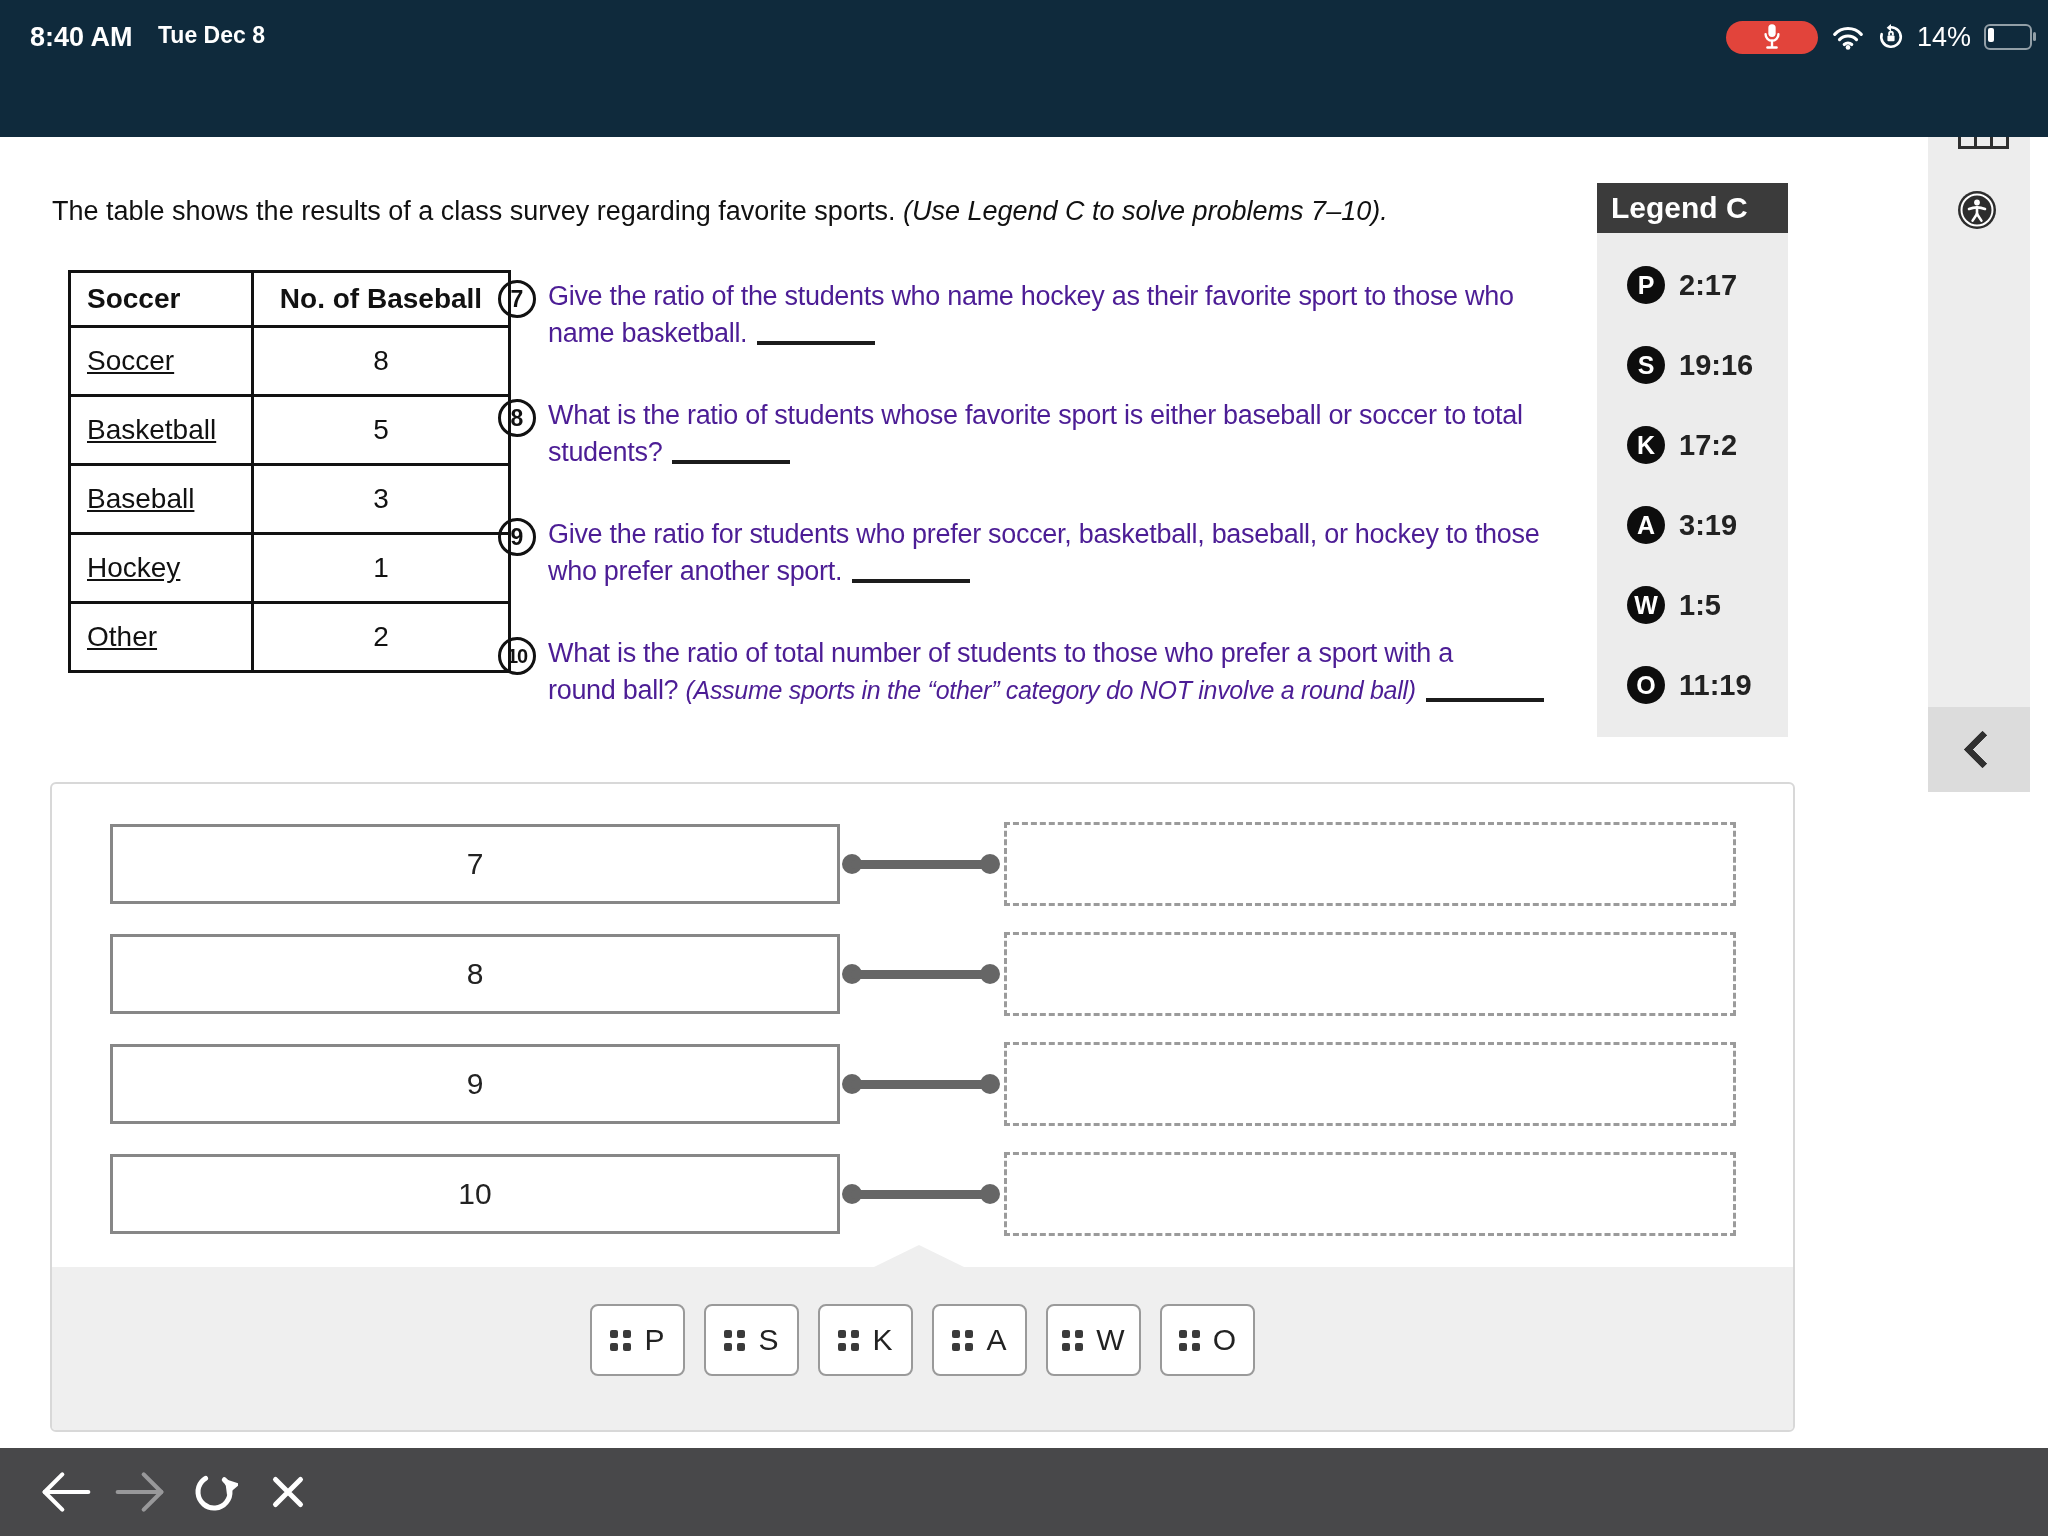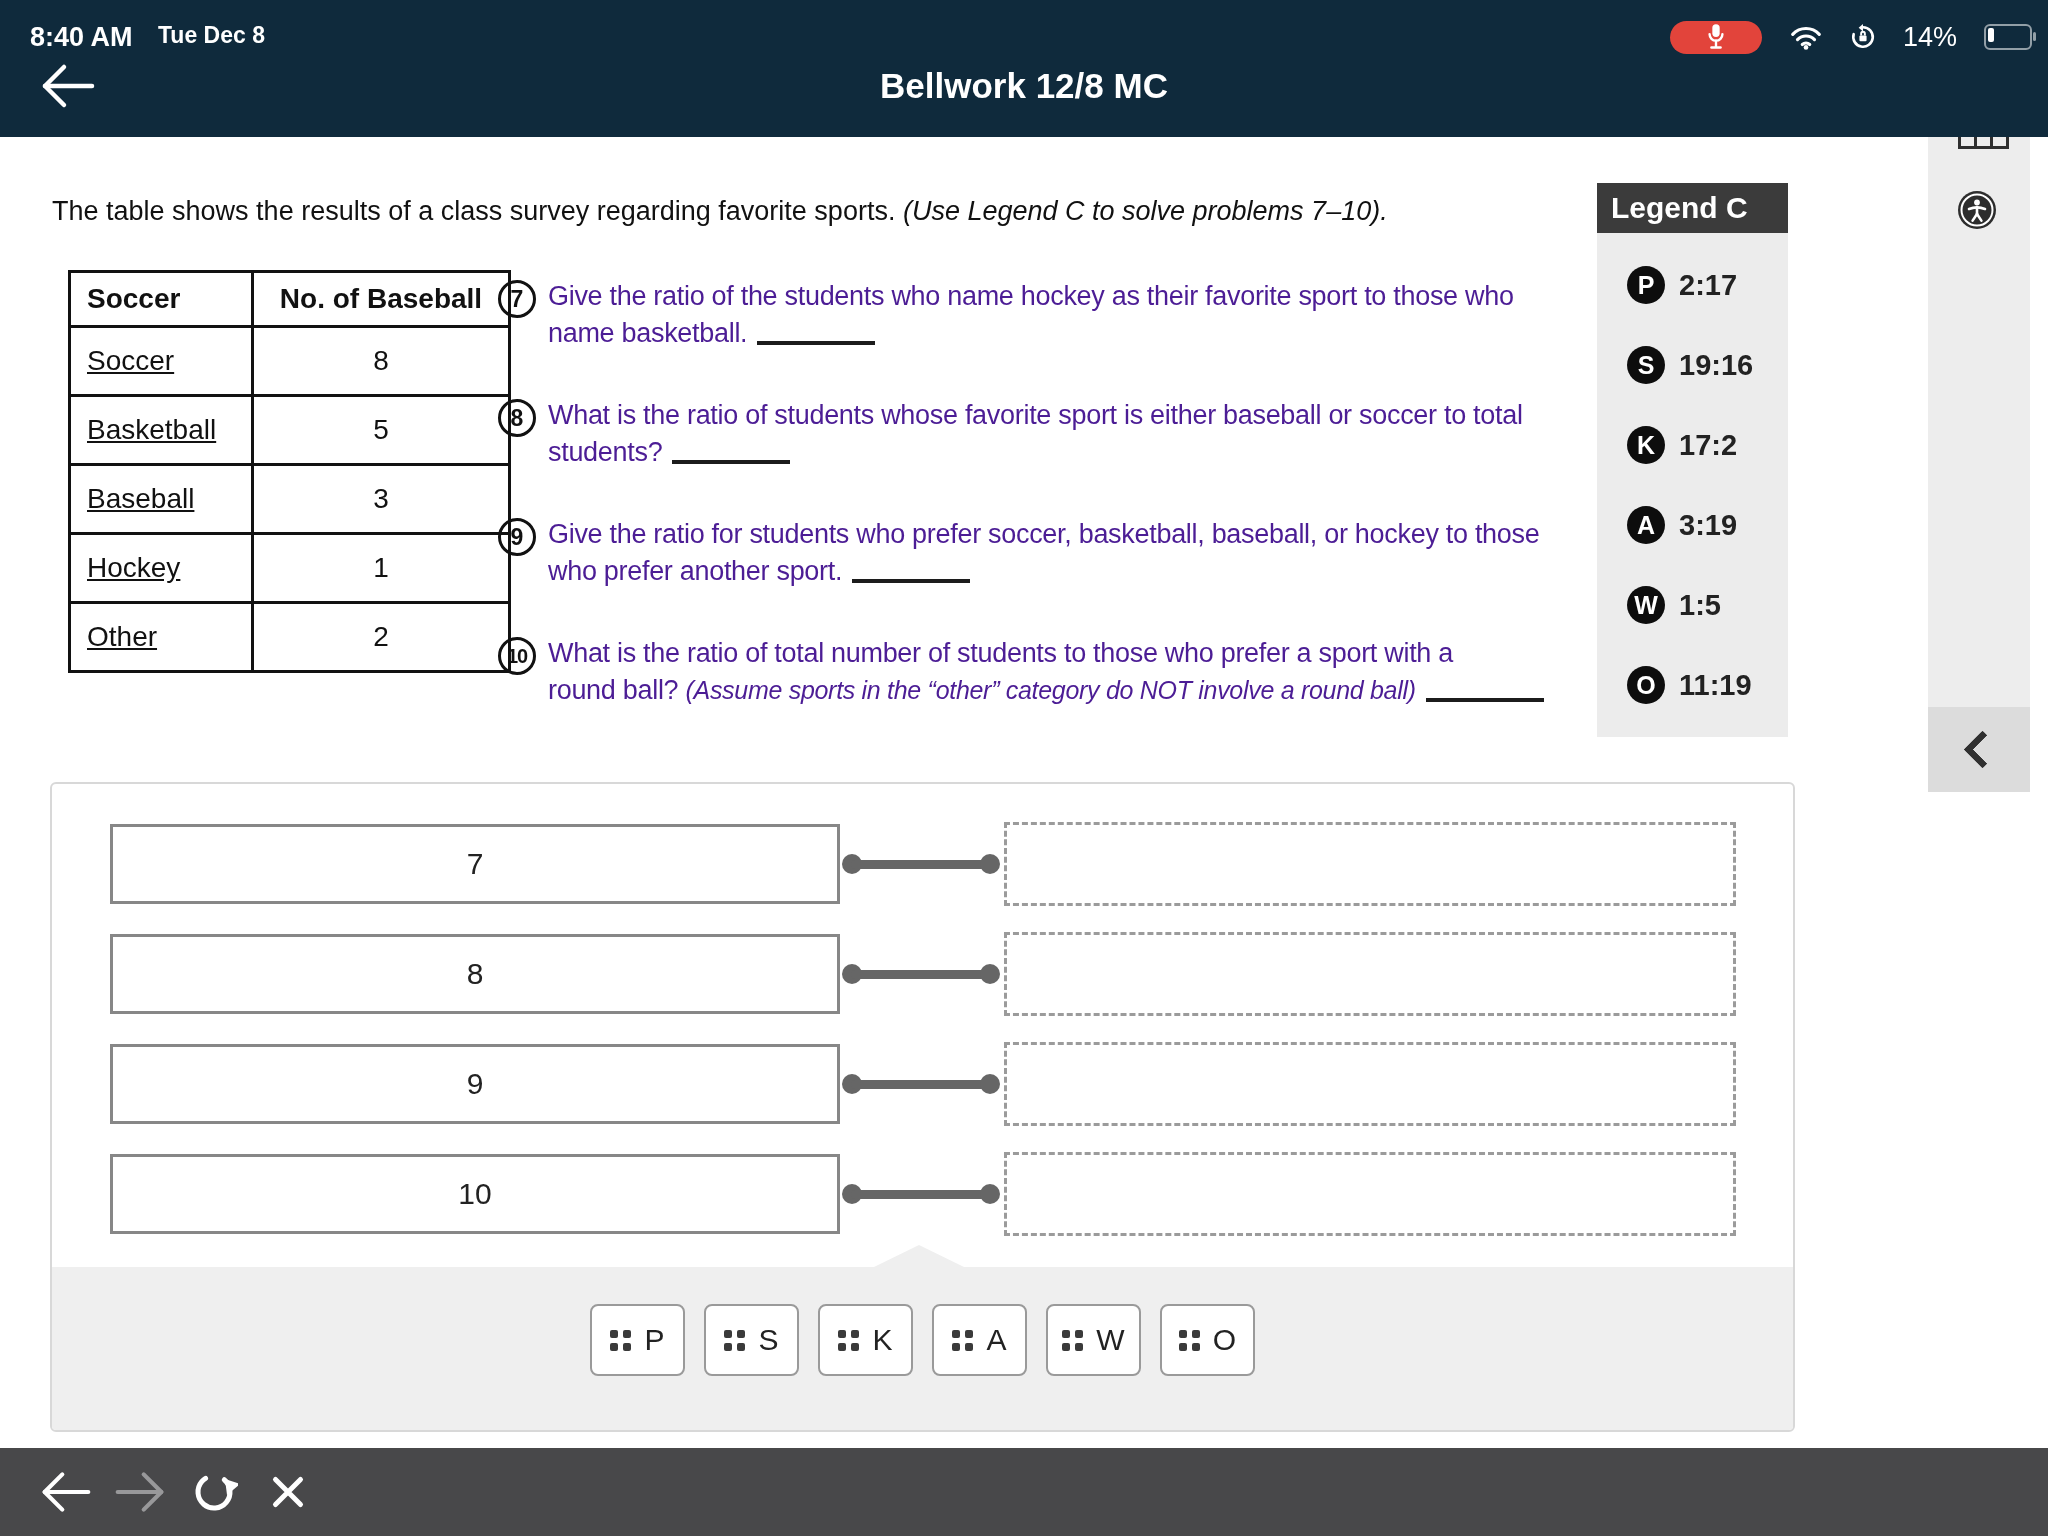--- a/index.html
+++ b/index.html
@@ -4,21 +4,21 @@
 <style>
   html,body{margin:0;padding:0;background:#fff;}
   .screen{position:relative;width:2048px;height:1536px;background:#fff;overflow:hidden;
           font-family:"Liberation Sans",sans-serif;color:#111;}
 
   
   .topbar{position:absolute;left:0;top:0;width:2048px;height:137px;background:#0f2a3c;z-index:10;}
   .statusrow{position:absolute;left:0;top:16px;width:100%;height:40px;}
   .st-time{position:absolute;left:30px;top:6px;font-size:27px;font-weight:600;color:#fff;}
   .st-date{position:absolute;left:158px;top:6px;font-size:23px;font-weight:600;color:#fff;}
-  .st-right{position:absolute;right:16px;top:3px;display:flex;align-items:center;gap:27px;height:36px;}
+  .st-right{position:absolute;right:16px;top:3px;display:flex;align-items:center;gap:13px;height:36px;}
   .mic-pill{width:92px;height:33px;border-radius:17px;background:#e2443b;display:flex;align-items:center;justify-content:center;}
   .batt-pct{font-size:27px;font-weight:500;color:#fff;}
   .batt{position:relative;width:44px;height:22px;border:2px solid rgba(255,255,255,.55);border-radius:6px;}
   .batt-fill{position:absolute;left:2px;top:2px;width:6px;height:14px;background:#fff;border-radius:2px;}
   .batt-nub{position:absolute;right:-6px;top:6px;width:3px;height:9px;background:rgba(255,255,255,.55);border-radius:2px;}
   .navrow{position:absolute;left:0;top:40px;width:100%;height:97px;}
   .back-btn{position:absolute;left:40px;top:22px;width:56px;height:48px;cursor:pointer;}
   .nav-title{position:absolute;left:0;top:26px;width:100%;text-align:center;font-size:35px;font-weight:700;color:#fff;}
 
   
@@ -134,27 +134,20 @@
           <rect x="8.7" y="10.5" width="6.6" height="5.4" rx="1" fill="#fff"></rect>
           <path d="M10.3 10.5 v-1.6 a1.7 1.7 0 0 1 3.4 0 v1.6" stroke="#fff" stroke-width="1.8" fill="none"></path>
         </svg>
         <span class="batt-pct">14%</span>
         <div class="batt">
           <div class="batt-fill"></div>
             <div class="batt-nub"></div>
         </div>
       </div>
     </div>
-    <div class="navrow">
-      <svg class="back-btn" viewBox="0 0 56 46">
-        <path d="M24 4 L5 23 L24 42" stroke="#fff" stroke-width="4.5" fill="none" stroke-linecap="round" stroke-linejoin="round"></path>
-        <line x1="5" y1="23" x2="52" y2="23" stroke="#fff" stroke-width="4.5" stroke-linecap="round"></line>
-      </svg>
-      <div class="nav-title">Bellwork 12/8 MC</div>
-    </div>
   </div>
 
   <div class="intro">
     <span>The table shows the results of a class survey regarding favorite sports. </span><span class="note">(Use Legend C to solve problems 7–10).</span>
   </div>
 
   <table class="sports-table">
     <tbody>
         <tr>
       <th>Soccer</th>

